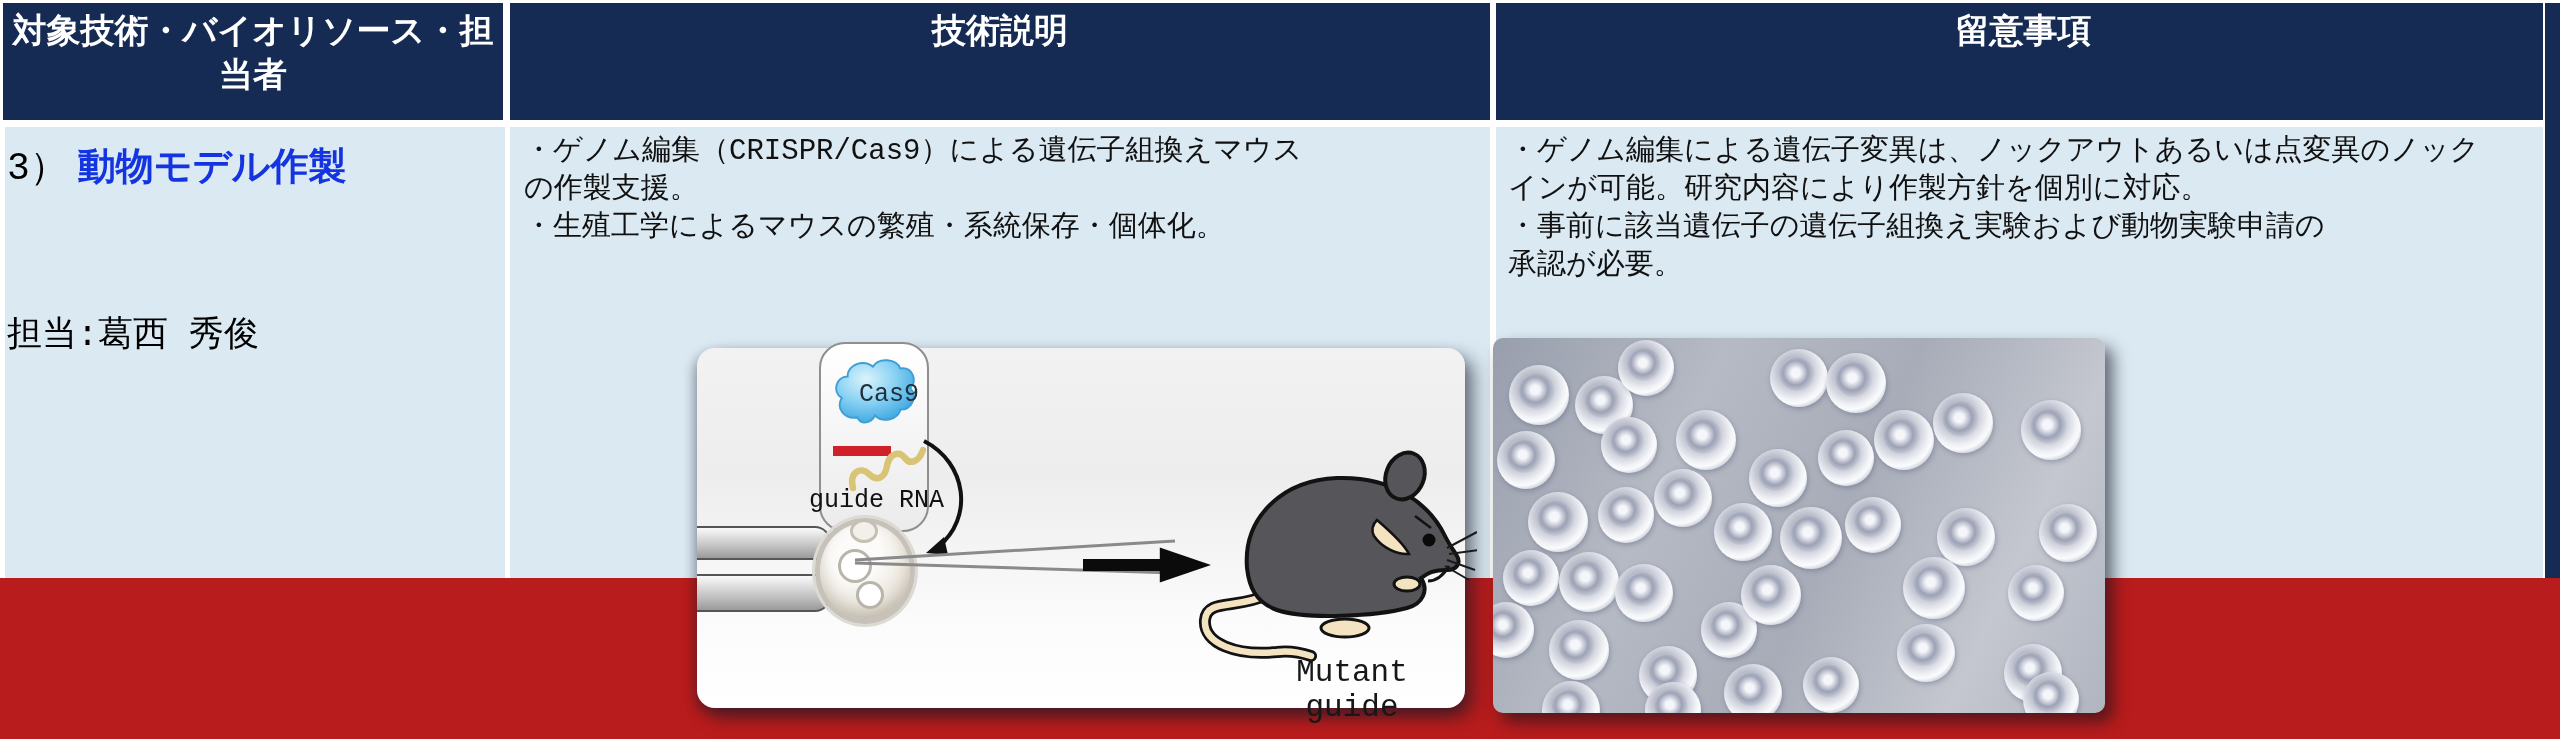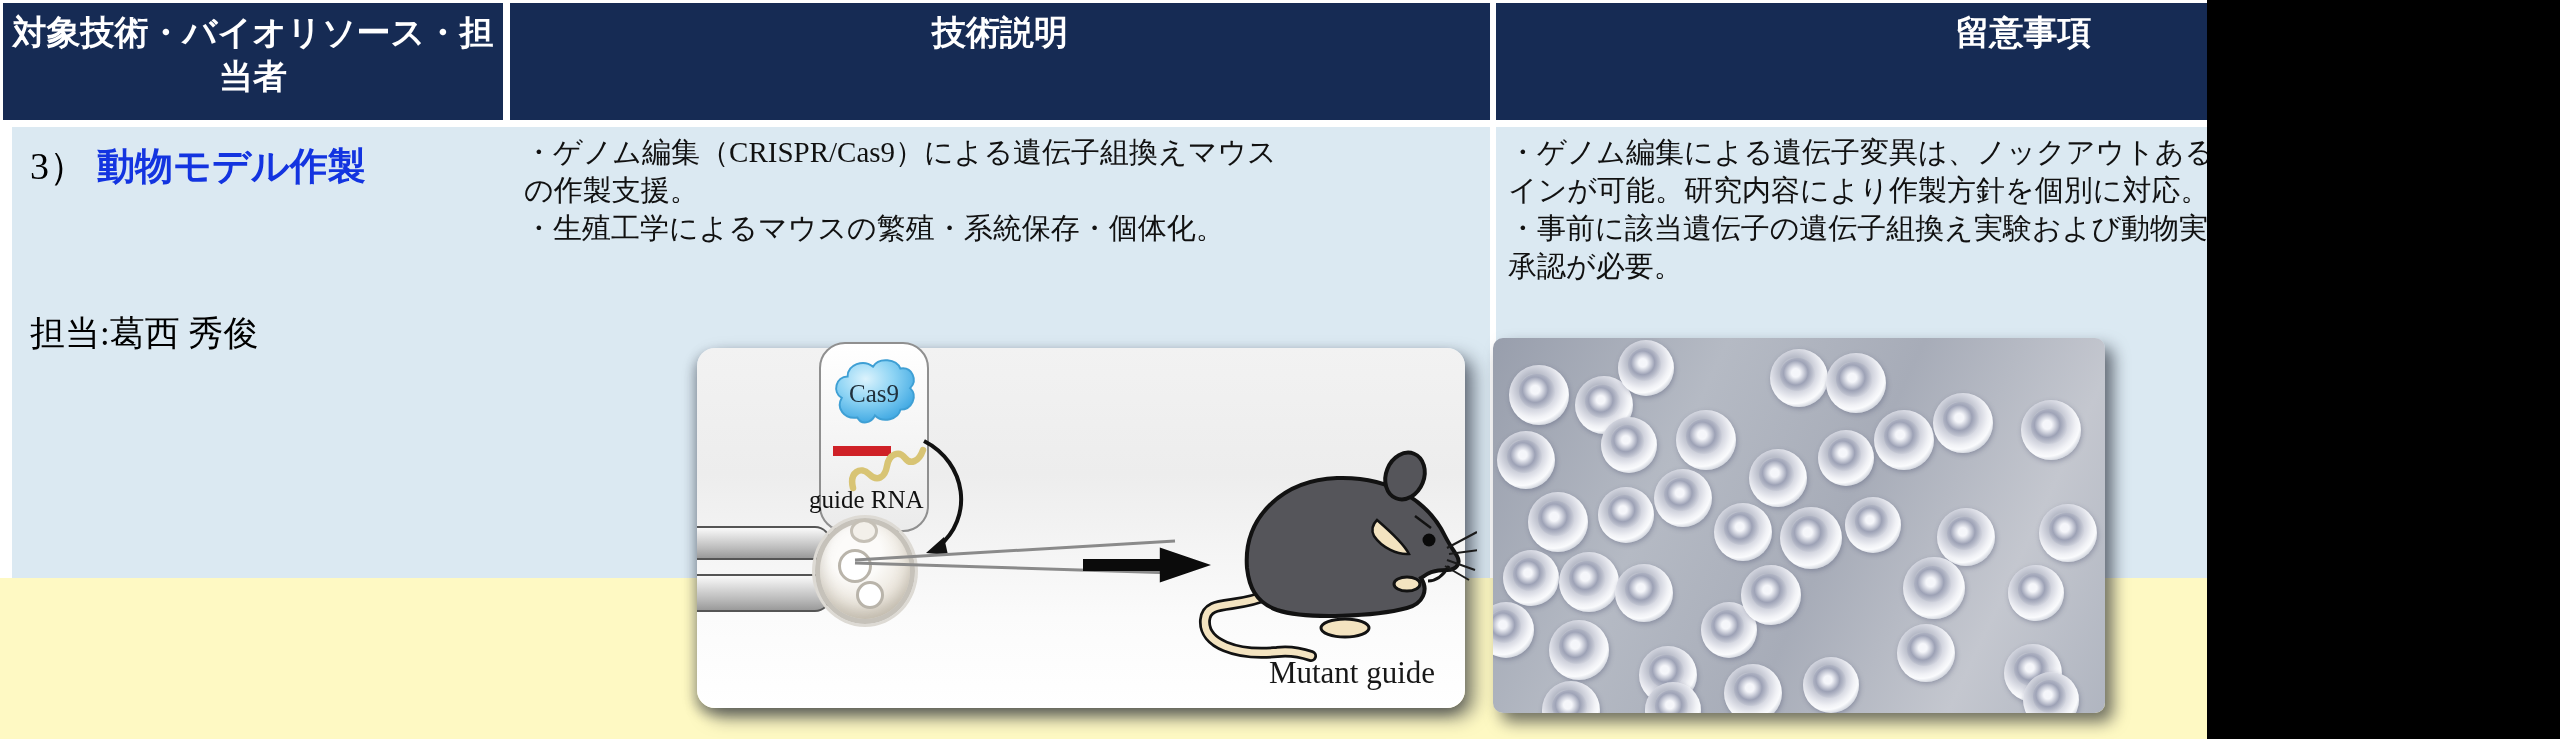--- a/index.html
+++ b/index.html
@@ -1,34 +1,34 @@
 <!DOCTYPE html>
 <html><head>
 <meta charset="utf-8">
 <style>
   html,body{margin:0;padding:0;background:#000;}
   .stage{
-    position:relative;width:2207px;height:739px;overflow:hidden;
-    background:#fef9c3;
-    font-family:Liberation Serif, serif;
+    position:relative;width:2560px;height:739px;overflow:hidden;
+    background:#b91c1c;
+    font-family:Liberation Mono, monospace;
   }
   
   .table-bg{position:absolute;left:0;top:0;width:2560px;height:578px;background:#fff;}
   .cell{position:absolute;box-sizing:border-box;}
   .hdr{
     top:3px;height:117px;background:#162b54;color:#fff;
     font-size:34px;font-weight:bold;text-align:center;
     line-height:44px;padding-top:8px;
   }
   .hdr.c1{left:3px;width:500px;padding-left:6px;padding-right:6px;}
   .hdr.c2{left:510px;width:980px;}
   .hdr.c3{left:1496px;width:1047px;padding-left:8px;}
   .navy-strip{position:absolute;left:2545px;top:3px;width:15px;height:575px;background:#162b54;}
   .bdy{top:127px;height:451px;background:#dbe9f2;color:#111;}
-  .bdy.c1{left:12px;width:500px;padding:14px 14px 0 18px;}
+  .bdy.c1{left:5px;width:500px;padding:14px 14px 0 2px;}
   .bdy.c2{left:510px;width:980px;padding:6px 12px 0 14px;}
   .bdy.c3{left:1496px;width:1047px;padding:6px 12px 0 12px;}
   .row-title{font-size:38px;}
   .row-num{color:#000;margin-right:10px;}
   .row-blue{color:#1334e0;font-weight:bold;}
   .person{margin-top:118px;font-size:35px;color:#000;}
   .body-text{font-size:29px;line-height:38px;white-space:pre-line;}
 
   
   .diagram{
@@ -36,21 +36,21 @@
     background:linear-gradient(180deg,#f2f2f2 0%,#ededed 35%,#fbfbfb 75%,#ffffff 100%);
     border-radius:18px;
     box-shadow:9px 9px 18px rgba(20,25,40,.55), -3px 6px 12px rgba(20,25,40,.35);
   }
   .legend-box{
     position:absolute;left:122px;top:-6px;width:106px;height:186px;
     background:linear-gradient(180deg,#ffffff,#ebebeb);
     border:2px solid #8f8f8f;border-radius:26px;
   }
   .cloud-svg{position:absolute;left:9px;top:10px;width:88px;height:80px;}
-  .cas9-label{position:absolute;left:0;right:0;top:36px;text-align:center;font-size:25px;color:#20303c;}
+  .cas9-label{position:absolute;left:0;right:8px;top:36px;text-align:right;font-size:25px;color:#20303c;}
   .red-bar{position:absolute;left:12px;top:102px;width:58px;height:10px;background:#cf2127;}
   .squiggle-svg{position:absolute;left:26px;top:94px;width:80px;height:56px;}
   .grna-label{position:absolute;left:-12px;right:-12px;top:142px;text-align:left;font-size:25px;color:#111;white-space:nowrap;}
   .curve-arrow{position:absolute;left:215px;top:85px;width:75px;height:135px;}
   .pip{position:absolute;left:0;background:linear-gradient(180deg,#fafafa,#b9b9b9 70%,#9a9a9a);border:2px solid #555;border-left:none;}
   .pip-top{top:178px;width:132px;height:30px;border-radius:0 16px 16px 0;}
   .pip-bot{top:226px;width:132px;height:34px;border-radius:0 16px 16px 0;}
   .egg{
     position:absolute;left:118px;top:170px;width:90px;height:96px;border-radius:50%;
     background:radial-gradient(circle at 40% 32%,#fcfbf9 0 30%,#ece7de 60%,#d6cfc2 85%,#c6bfb1 100%);

